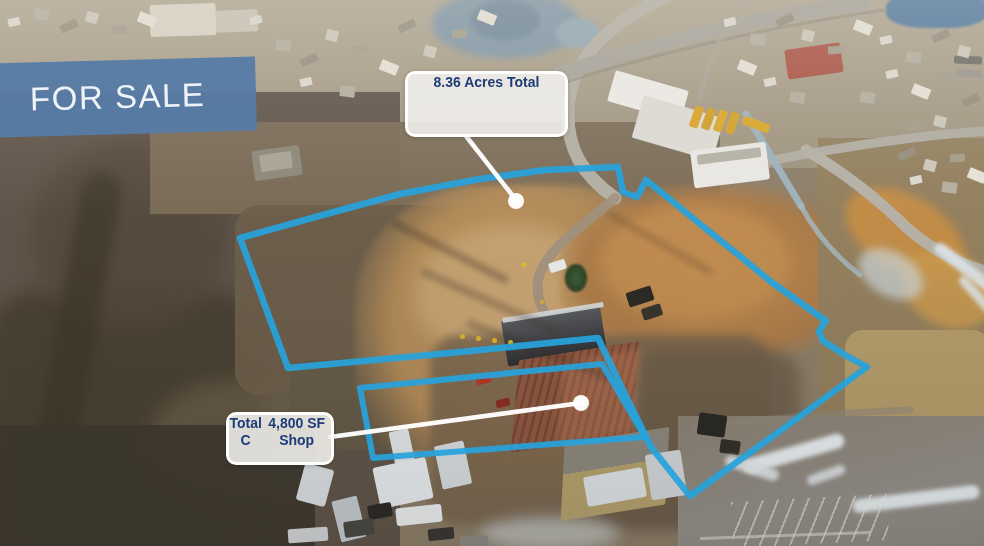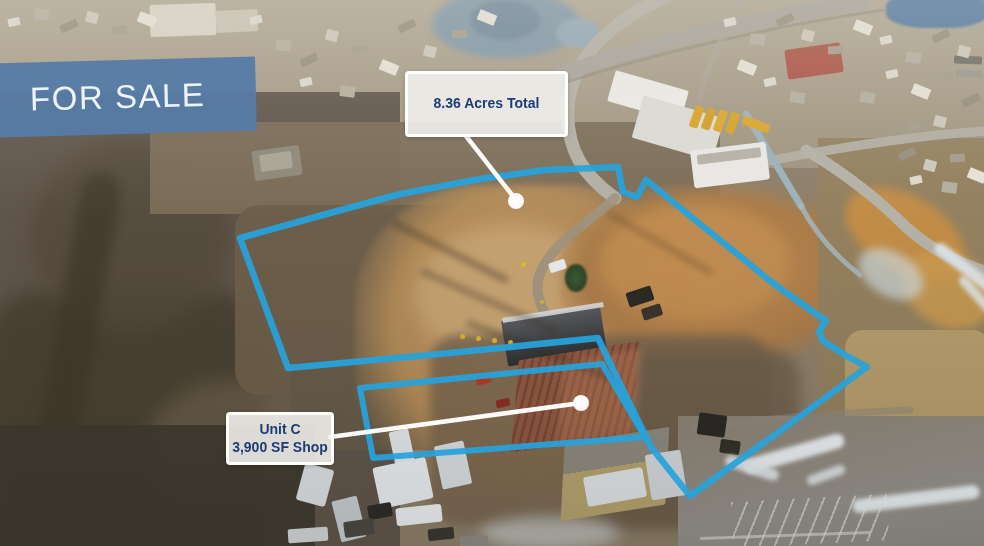--- a/index.html
+++ b/index.html
@@ -41,23 +41,23 @@
     background:linear-gradient(180deg, rgba(222,218,208,.28) 0%, rgba(222,218,208,.10) 20%,
                rgba(0,0,0,0) 40%, rgba(18,16,12,.12) 100%);}
 
   .banner{position:absolute;left:-6px;top:60px;width:262px;height:74px;
     transform:rotate(-1.55deg);transform-origin:50% 50%;
     display:flex;align-items:center;padding-left:36px;
     background:#567BA7;}
   .banner span{color:#eef3f8;font-size:33px;font-weight:300;letter-spacing:1.5px;white-space:nowrap;}
 
   .callout{position:absolute;background:rgba(243,241,238,.88);
-    border:3px solid rgba(255,255,255,.96);border-radius:4px;
+    border:3px solid rgba(255,255,255,.96);border-radius:10px;
     font-weight:bold;text-align:center;color:#1E3D78;font-size:14px;line-height:1.24;
-    display:flex;flex-direction:column;justify-content:center;
+    display:flex;justify-content:center;
     box-shadow:0 1px 4px rgba(0,0,0,.18);}
   .callout-acreage{left:405px;top:71px;width:163px;height:66px;}
   .callout-unit{left:226px;top:412px;width:108px;height:53px;}
 </style>
 </head>
 <body>
 
 <div class="stage">
 
   <div class="layer">
@@ -224,17 +224,17 @@
 
   <div class="banner" style="background: rgba(86, 123, 167, 0.95);">
     <span>FOR SALE</span>
   </div>
 
   <div class="callout callout-acreage" style="color: rgb(30, 61, 120);">
     <div>8.36 Acres Total</div>
   </div>
 
   <div class="callout callout-unit" style="color: rgb(30, 61, 120);">
-    <div>Unit C</div>
-    <div>3,900 SF Shop</div>
+    <div>Total C</div>
+    <div>4,800 SF Shop</div>
   </div>
 
 </div>
 
 </body></html>

